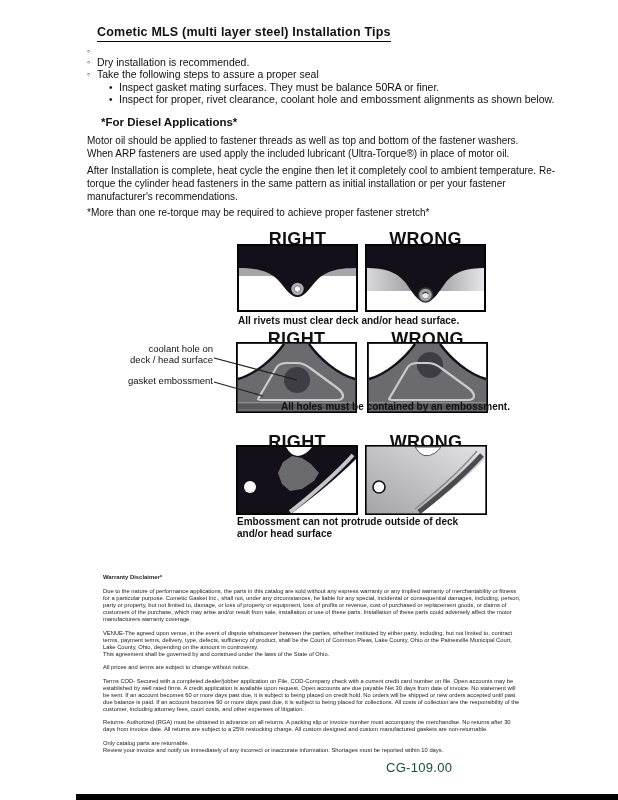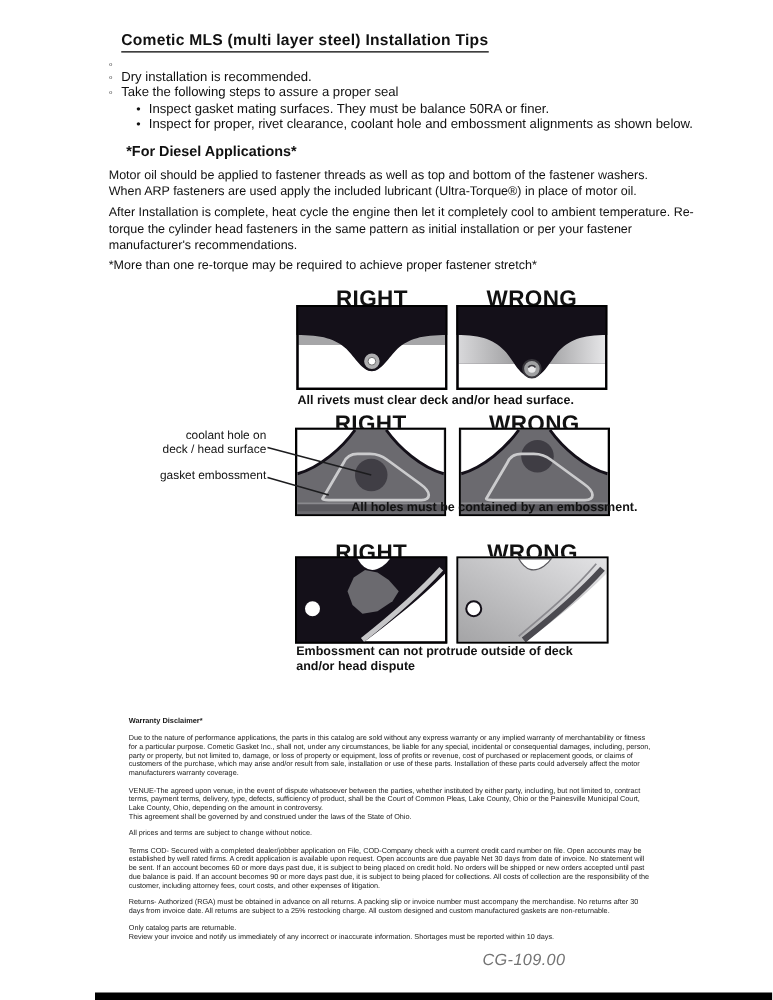--- a/index.html
+++ b/index.html
@@ -22,21 +22,21 @@
   .fig-header{font-size:18px;font-weight:bold;text-align:center;letter-spacing:.3px;}
   .fig-caption{font-size:10px;font-weight:bold;white-space:pre-line;line-height:12px;}
   .panel{display:block;}
 
   .pointer-label{font-size:9.5px;line-height:10.5px;text-align:right;white-space:pre-line;}
 
   .legal{left:103px;top:574px;width:418px;font-size:5.8px;line-height:7px;color:#1a1a1a;}
   .legal h4{margin:0 0 7px 0;font-size:5.9px;font-weight:bold;}
   .legal p{margin:0 0 6.5px 0;white-space:pre-line;}
 
-  .page-number{left:386px;top:760px;font-size:13px;color:#737373;letter-spacing:.3px;font-style:italic;}
+  .page-number{left:386px;top:760px;font-size:13px;color:#14532d;letter-spacing:.3px;}
   .bottom-rule{left:76px;top:794px;width:542px;height:6px;background:#000;}
   svg{display:block;}
 </style>
 </head>
 <body>
 
 <div class="page">
 
   <div class="abs doc-title">Cometic MLS (multi layer steel) Installation Tips</div>
 
@@ -165,21 +165,21 @@
     <rect x="0" y="0" width="122" height="70" fill="url(#gb3)"></rect>
     <path d="M120,14 C100,34 80,50 56,68 L120,68 Z" fill="#ffffff"></path>
     <path d="M50,2 Q58,16 70,8 Q74,5 76,2 Z" fill="#ffffff" stroke="#59585d" stroke-width="1"></path>
     <path d="M117,10 C98,31 78,48 54,67" stroke="#4b4a50" stroke-width="5" fill="none"></path>
     <path d="M112,6 C94,27 74,44 50,64" stroke="#8a898e" stroke-width="1.4" fill="none"></path>
     <circle cx="14" cy="42" r="6" fill="#ffffff" stroke="#141019" stroke-width="1.6"></circle>
     <rect x="0.8" y="0.8" width="120.4" height="68.4" fill="none" stroke="#000" stroke-width="1.6"></rect>
   </svg>
 
   <div class="abs fig-caption" style="left:237px;top:516px;">Embossment can not protrude outside of deck
-and/or head dispute</div>
+and/or head surface</div>
 
   <div class="abs legal">
     <h4>Warranty Disclaimer*</h4>
     <p>Due to the nature of performance applications, the parts in this catalog are sold without any express warranty or any implied warranty of merchantability or fitness for a particular purpose.  Cometic Gasket Inc., shall not, under any circumstances, be liable for any special, incidental or consequential damages, including, person, party or property, but not limited to, damage, or loss of property or equipment, loss of profits or revenue, cost of purchased or replacement goods, or claims of customers of the purchase, which may arise and/or result from sale, installation or use of these parts.  Installation of these parts could adversely affect the motor manufacturers warranty coverage.</p>
     <p>VENUE-The agreed upon venue, in the event of dispute whatsoever between the parties, whether instituted by either party, including, but not limited to, contract terms, payment terms, delivery, type, defects, sufficiency of product, shall be the Court of Common Pleas, Lake County, Ohio or the Painesville Municipal Court, Lake County, Ohio, depending on the amount in controversy.
 This agreement shall be governed by and construed under the laws of the State of Ohio.</p>
     <p>All prices and terms are subject to change without notice.</p>
     <p>Terms COD- Secured with a completed dealer/jobber application on File, COD-Company check with a current credit card number on file.  Open accounts may be established by well rated firms.  A credit application is available upon request.  Open accounts are due payable Net 30 days from date of invoice.  No statement will be sent.  If an account becomes 60 or more days past due, it is subject to being placed on credit hold.  No orders will be shipped or new orders accepted until past due balance is paid.  If an account becomes 90 or more days past due, it is subject to being placed for collections.  All costs of collection are the responsibility of the customer, including attorney fees, court costs, and other expenses of litigation.</p>
     <p>Returns- Authorized (RGA) must be obtained in advance on all returns.  A packing slip or invoice number must accompany the merchandise.  No returns after 30 days from invoice date.  All returns are subject to a 25% restocking charge.  All custom designed and custom manufactured gaskets are non-returnable.</p>
     <p>Only catalog parts are returnable.

